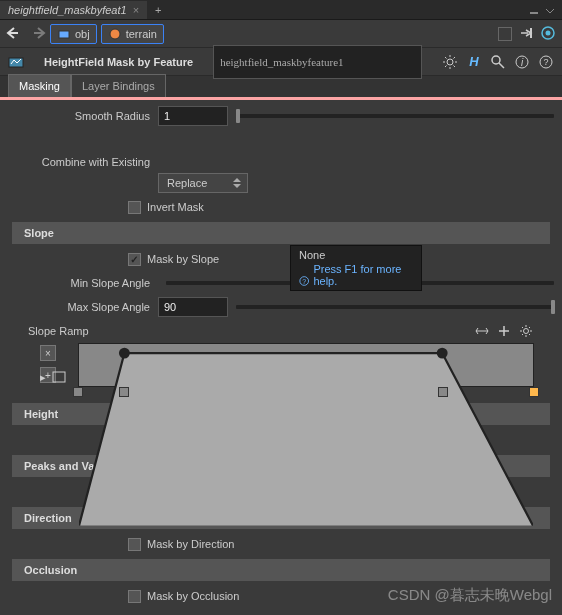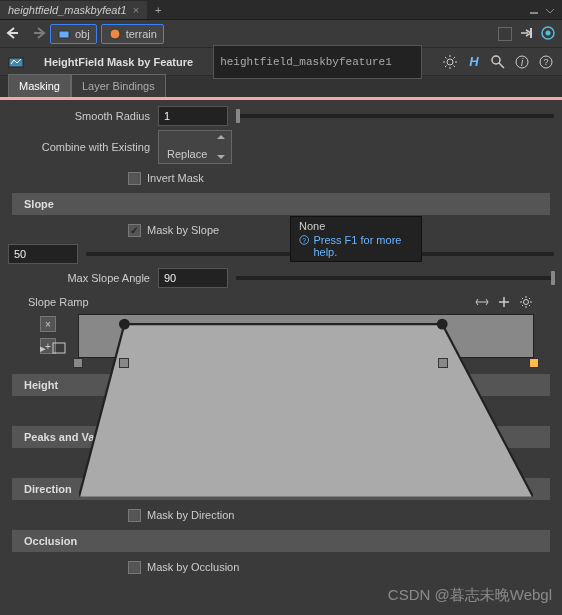--- a/index.html
+++ b/index.html
@@ -11,53 +11,53 @@
 .winctrl { margin-left: auto; display: flex; gap: 4px; padding-right: 6px; }
 .winctrl span { width: 12px; height: 12px; display: inline-block; }
 .navbar { background: #3a3a3a; height: 28px; display: flex; align-items: center; padding: 0 6px; gap: 4px; border-bottom: 1px solid #2a2a2a; }
 .pathchip { background: #444; border: 1px solid #3b82f6; padding: 2px 6px; display: flex; align-items: center; gap: 4px; border-radius: 2px; }
 .chipicon { width: 14px; height: 14px; }
 .navbar-end { margin-left: auto; display: flex; gap: 6px; align-items: center; }
 .dropbtn { width: 14px; height: 14px; border: 1px solid #666; background: #3a3a3a; }
 .nodehdr { background: #3a3a3a; height: 28px; display: flex; align-items: center; padding: 0 8px; gap: 20px; border-bottom: 1px solid #2a2a2a; }
 .nodeicon { width: 16px; height: 16px; }
 .nodelabel { font-weight: bold; color: #ddd; }
-.nodename { background: #222; border: 1px solid #555; padding: 10px 6px; flex: 1; color: #aaa; font-family: Liberation Mono, monospace; font-size: 11px; }
+.nodename { background: #222; border: 1px solid #555; padding: 10px 6px; flex: 1; color: #aaa; font-family: Liberation Serif, serif; font-size: 11px; }
 .hdricons { display: flex; gap: 8px; align-items: center; }
 .hdricons span { width: 16px; height: 16px; display: flex; align-items: center; justify-content: center; }
 .paramtabs { background: #333; height: 24px; display: flex; align-items: flex-end; padding: 0 8px; border-bottom: 3px solid #fca5a5; }
 .ptab { padding: 5px 10px; background: #555; border: 1px solid #666; border-bottom: none; color: #fff; }
 .ptab.inactive { background: #3a3a3a; color: #aaa; }
 .params { padding: 4px 0; }
 .row { display: flex; align-items: center; padding: 2px 8px; min-height: 24px; }
 .plabel { width: 150px; text-align: right; padding-right: 8px; color: #ccc; }
 .pinput { background: #222; border: 1px solid #555; color: #eee; padding: 3px 5px; width: 70px; font-size: 11px; }
 .slider { flex: 1; height: 4px; background: #222; margin-left: 8px; position: relative; border-radius: 1px; }
 .slider-thumb { position: absolute; width: 4px; height: 14px; background: #888; top: -5px; border-radius: 1px; }
-.pselect { background: #444; border: 1px solid #666; color: #ccc; padding: 17px 20px 3px 8px; width: 74px; position: relative; }
+.pselect { background: #444; border: 1px solid #666; color: #ccc; padding: 3px 20px 3px 8px; width: 90px; position: relative; margin-top: 43px; }
 .pselect::after { content: ''; position: absolute; right: 6px; top: 4px; border-left: 4px solid transparent; border-right: 4px solid transparent; border-bottom: 4px solid #aaa; }
 .pselect::before { content: ''; position: absolute; right: 6px; bottom: 4px; border-left: 4px solid transparent; border-right: 4px solid transparent; border-top: 4px solid #aaa; }
 .checkbox { width: 13px; height: 13px; background: #555; border: 1px solid #777; margin-right: 6px; display: inline-flex; align-items: center; justify-content: center; flex-shrink: 0; }
 .checkbox.checked::after { content: '✓'; color: #222; font-size: 10px; font-weight: bold; }
 .sectionhdr { background: #555; padding: 5px 12px; margin: 3px 12px; font-weight: bold; color: #ddd; }
 .rampbox { margin: 4px 28px; position: relative; }
 .ramplabel { display: flex; justify-content: space-between; align-items: center; margin-bottom: 4px; }
 .rampicons { display: flex; gap: 6px; }
 .rampicons span { width: 16px; height: 16px; display: flex; align-items: center; justify-content: center; }
 .rampbtn { width: 16px; height: 16px; background: #555; border: 1px solid #777; display: flex; align-items: center; justify-content: center; font-size: 10px; }
 .rampcanvas { height: 44px; background: #888; border: 1px solid #222; position: relative; margin-left: 50px; }
 .rampcurve { position: absolute; inset: 0; }
 .rampmarkers { position: relative; height: 12px; margin-left: 50px; }
 .marker { position: absolute; width: 10px; height: 10px; background: #888; border: 1px solid #333; transform: translateX(-50%); }
 .marker.sel { background: #ffb84d; }
 .sideicons { position: absolute; left: 12px; top: 22px; display: flex; flex-direction: column; gap: 6px; }
 .playctrl { position: absolute; left: 12px; top: 48px; display: flex; gap: 6px; }
 .tooltip { position: absolute; background: #222; border: 1px solid #111; padding: 2px 0; font-size: 11px; z-index: 10; }
 .tooltip-line { padding: 1px 8px; }
-.tooltip-help { color: #6bb4ff; display: flex; align-items: flex-start; gap: 4px; padding: 1px 8px; }
+.tooltip-help { color: #6bb4ff; display: flex; align-items: flex-end; gap: 4px; padding: 1px 8px; }
 .watermark { position: absolute; right: 10px; bottom: 10px; color: rgba(255,255,255,0.4); font-size: 15px; font-weight: 500; pointer-events: none; }
 .spacer { margin-left: 120px; display: flex; align-items: center; }
 </style>
 </head>
 <body>
 
 <div class="tabbar">
   <div class="tab">
     <span>heightfield_maskbyfeat1</span>
     <span class="tab-close">×</span>
@@ -171,21 +171,21 @@
   <div class="sectionhdr">Slope</div>
 
   <div class="row">
     <div class="spacer">
       <span class="checkbox checked"></span>
       <span>Mask by Slope</span>
     </div>
   </div>
 
   <div class="row" style="position:relative">
-    <input class="pinput" value="50" style="">
+    <div class="plabel">Min Slope Angle</div>
     <div class="slider">
         <div class="slider-thumb" style="left:55%"></div>
       </div>
     <div class="tooltip" style="left:290px;top:-26px;width:132px">
       <div class="tooltip-line">None</div>
       <div class="tooltip-help">
         <svg width="12" height="12" viewBox="0 0 12 12">
             <circle cx="6" cy="6" r="5" fill="none" stroke="#6bb4ff"></circle>
             <text x="6" y="9" text-anchor="middle" fill="#6bb4ff" font-size="8">?</text>
           </svg>

